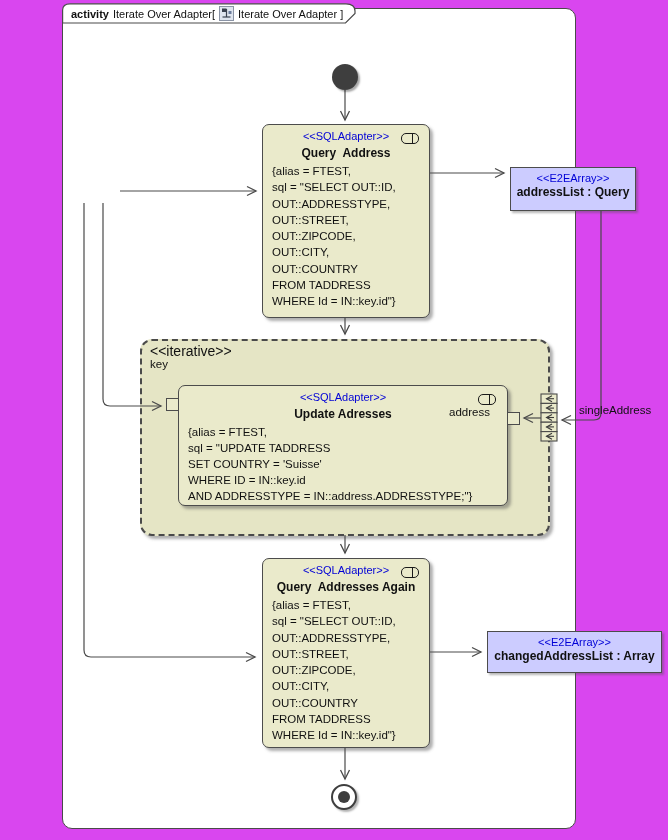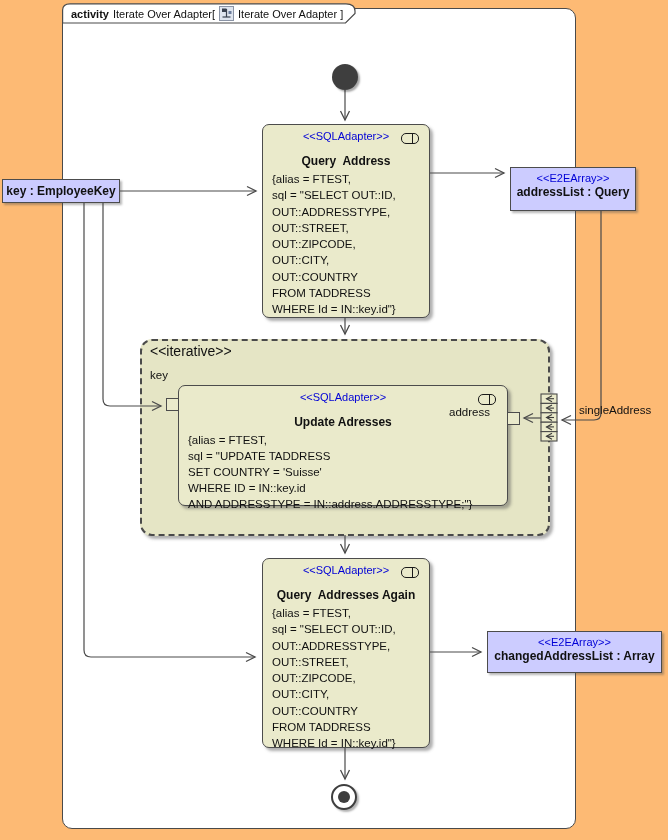--- a/index.html
+++ b/index.html
@@ -1,32 +1,32 @@
 <!DOCTYPE html>
 <html><head>
 <meta charset="utf-8">
 <style>
   html,body{margin:0;padding:0;background:#ffffff;}
-  #canvas{position:relative;width:668px;height:840px;background:#fdba74;overflow:hidden;
+  #canvas{position:relative;width:668px;height:840px;background:#d946ef;overflow:hidden;
           font-family:"Liberation Sans",sans-serif;color:#111;}
   .abs{position:absolute;}
   
   .frame{left:62px;top:8px;width:512px;height:819px;border:1.3px solid #4a4a4a;border-radius:10px;background:#ffffff;z-index:0;}
   .tab-text{left:62px;top:4px;height:19px;display:flex;align-items:center;gap:4px;padding-left:9px;
             font-size:11px;z-index:3;white-space:pre;}
   .tab-text .kw{font-weight:bold;}
   
   .region{left:140px;top:339px;width:406px;height:193px;background:#e5e5c5;border:2px dashed #4a4a4a;
           border-radius:12px;box-shadow:3px 3px 3px rgba(80,80,80,.45);z-index:1;}
   .region-label{left:150px;top:343px;font-size:14px;z-index:3;white-space:pre;}
   
   .node{background:#eaeacb;border:1.4px solid #4c4c4c;border-radius:7px;
         box-shadow:3px 3px 3px rgba(80,80,80,.45);z-index:3;box-sizing:border-box;padding-top:5px;}
   .stereo{color:#0000d6;font-size:11px;line-height:13px;text-align:center;white-space:pre;}
-  .node-title{font-weight:bold;font-size:12px;line-height:14px;text-align:center;white-space:pre-wrap;margin-top:11px;}
+  .node-title{font-weight:bold;font-size:12px;line-height:14px;text-align:center;white-space:pre-wrap;margin-top:3px;}
   .node-body{font-size:11.5px;line-height:16.3px;white-space:pre-wrap;padding:3px 4px 0 9px;}
   .node-body.tight{line-height:16px;}
   
   .adapter-icon{position:absolute;width:16px;height:9px;border:1.4px solid #1a1a1a;border-radius:5px;background:transparent;}
   .adapter-icon::after{content:"";position:absolute;left:62%;top:0;width:1.4px;height:100%;background:#1a1a1a;}
   
   .param{background:#ccccff;border:1.2px solid #4c4c4c;box-shadow:2px 2px 2px rgba(80,80,80,.4);
          z-index:3;box-sizing:border-box;text-align:center;}
   .param .plabel{font-weight:bold;font-size:12px;line-height:15px;white-space:pre;}
   
@@ -116,44 +116,41 @@
 sql = "SELECT OUT::ID,
 OUT::ADDRESSTYPE,
 OUT::STREET,
 OUT::ZIPCODE,
 OUT::CITY,
 OUT::COUNTRY
 FROM TADDRESS
 WHERE Id = IN::key.id"}</div>
   </div>
 
-  <div class="abs param" style="left:2px;top:179px;width:118px;height:24px;display:flex;align-items:center;justify-content:center;">
-    <span class="plabel">key : EmployeeKey</span>
-  </div>
 
   <div class="abs param" style="left:510px;top:167px;width:126px;height:44px;padding-top:4px;">
     <div class="stereo">&lt;&lt;E2EArray&gt;&gt;</div>
     <div class="plabel">addressList : Query</div>
   </div>
 
   <div class="abs region"></div>
   <div class="abs region-label" style="left:150px;top:343px;">&lt;&lt;iterative&gt;&gt;</div>
 
   <div class="abs node" style="left:178px;top:385px;width:330px;height:121px;">
     <div class="stereo">&lt;&lt;SQLAdapter&gt;&gt;</div>
     <span class="adapter-icon" style="right:11px;top:8px;"></span>
     <div class="node-title">Update Adresses</div>
     <div class="node-body tight">{alias = FTEST,
 sql = "UPDATE TADDRESS
 SET COUNTRY = 'Suisse'
 WHERE ID = IN::key.id
 AND ADDRESSTYPE = IN::address.ADDRESSTYPE;"}</div>
   </div>
 
-  <div class="abs lbl" style="left:150px;top:369px;">key</div>
+  <div class="abs lbl" style="left:150px;top:358px;">key</div>
   <div class="abs pin" style="left:166px;top:398px;"></div>
   <div class="abs lbl" style="left:449px;top:406px;">address</div>
   <div class="abs pin" style="left:507px;top:412px;"></div>
   <div class="abs lbl" style="left:579px;top:404px;">singleAddress</div>
 
   <div class="abs node" style="left:262px;top:558px;width:168px;height:190px;">
     <div class="stereo">&lt;&lt;SQLAdapter&gt;&gt;</div>
     <span class="adapter-icon" style="right:10px;top:8px;"></span>
     <div class="node-title">Query  Addresses Again</div>
     <div class="node-body">{alias = FTEST,

